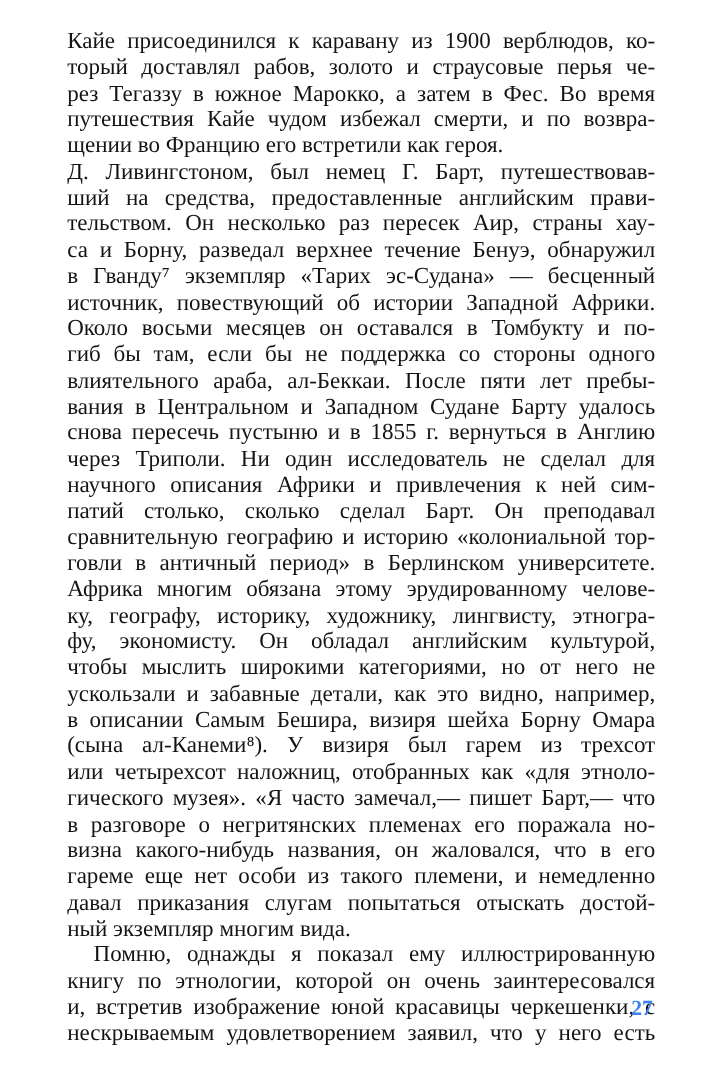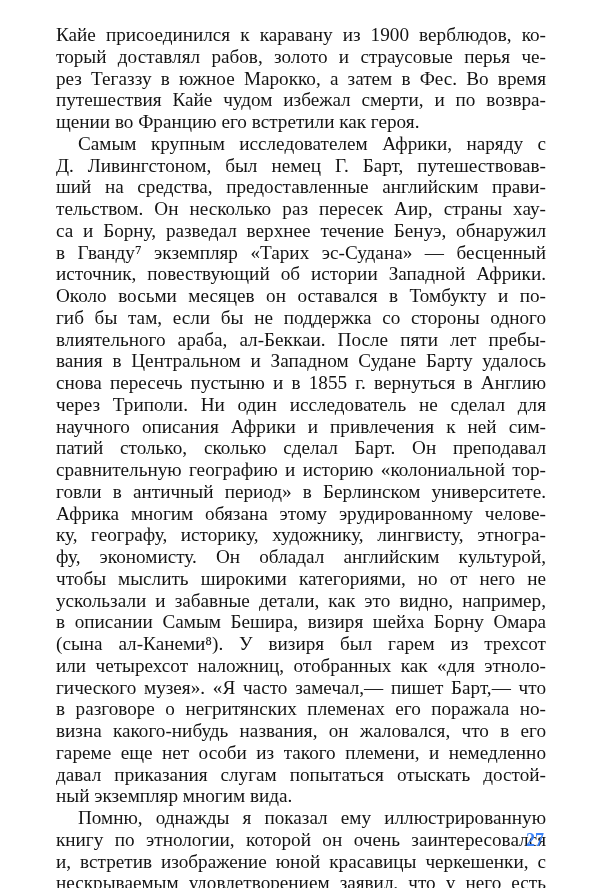--- a/index.html
+++ b/index.html
@@ -28,21 +28,20 @@
 
 <div class="page" id="page-body">
     <div>
       <span class="line" style="display: block; width: auto;">Кайе присоединился к каравану из 1900 верблюдов, ко-</span>
       <span class="line" style="display: block; width: auto;">торый доставлял рабов, золото и страусовые перья че-</span>
       <span class="line" style="display: block; width: auto;">рез Тегаззу в южное Марокко, а затем в Фес. Во время</span>
       <span class="line" style="display: block; width: auto;">путешествия Кайе чудом избежал смерти, и по возвра-</span>
       <span class="line last" style="display: block; width: auto;">щении во Францию его встретили как героя.</span>
     </div>
     <div>
-      <span class="line indent" style="display: block; width: auto;">Самым крупным исследователем Африки, наряду с</span>
       <span class="line" style="display: block; width: auto;">Д. Ливингстоном, был немец Г. Барт, путешествовав-</span>
       <span class="line" style="display: block; width: auto;">ший на средства, предоставленные английским прави-</span>
       <span class="line" style="display: block; width: auto;">тельством. Он несколько раз пересек Аир, страны хау-</span>
       <span class="line" style="display: block; width: auto;">са и Борну, разведал верхнее течение Бенуэ, обнаружил</span>
       <span class="line" style="display: block; width: auto;">в Гванду⁷ экземпляр «Тарих эс-Судана» — бесценный</span>
       <span class="line" style="display: block; width: auto;">источник, повествующий об истории Западной Африки.</span>
       <span class="line" style="display: block; width: auto;">Около восьми месяцев он оставался в Томбукту и по-</span>
       <span class="line" style="display: block; width: auto;">гиб бы там, если бы не поддержка со стороны одного</span>
       <span class="line" style="display: block; width: auto;">влиятельного араба, ал-Беккаи. После пяти лет пребы-</span>
       <span class="line" style="display: block; width: auto;">вания в Центральном и Западном Судане Барту удалось</span>

